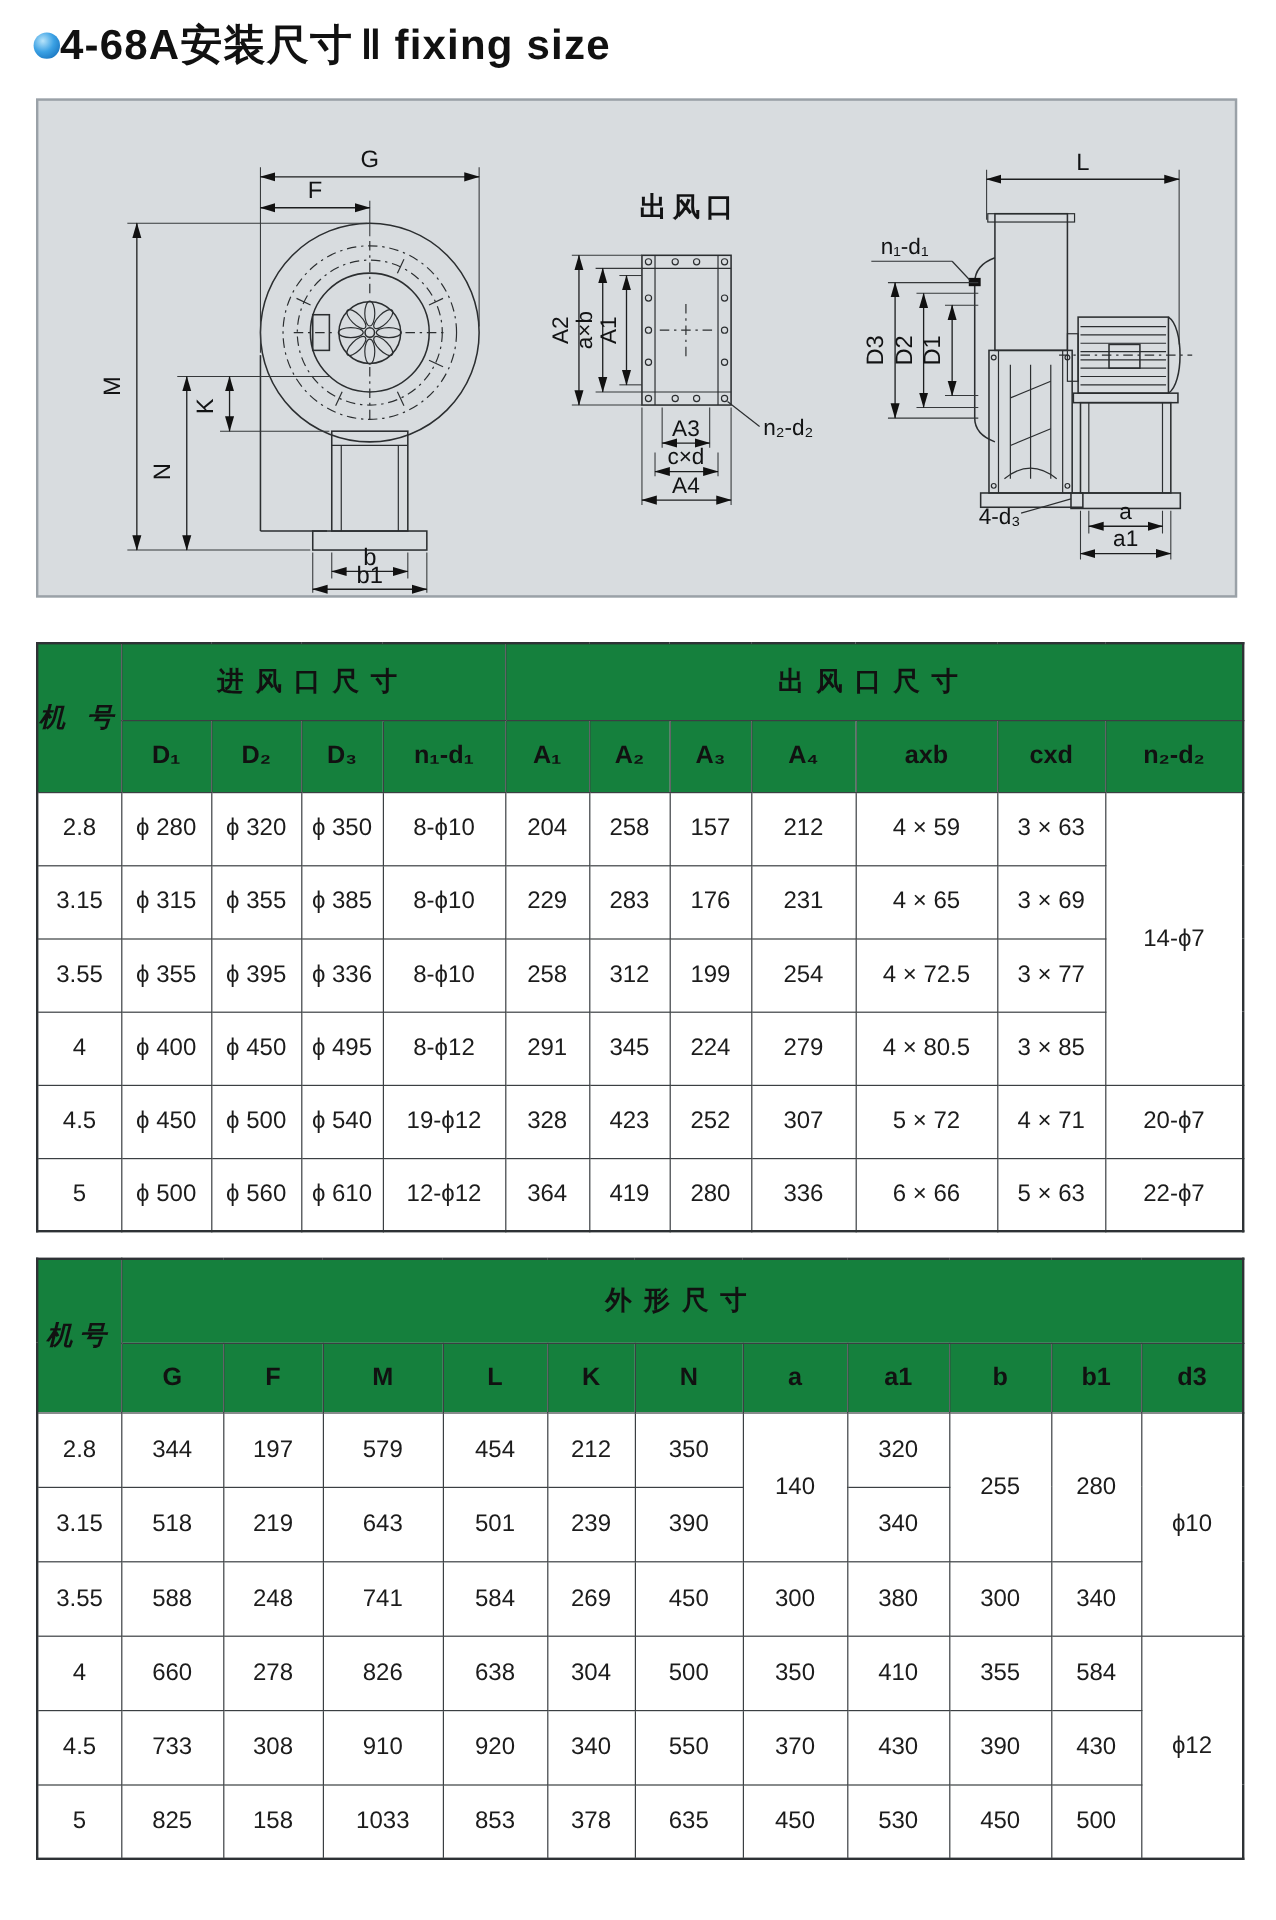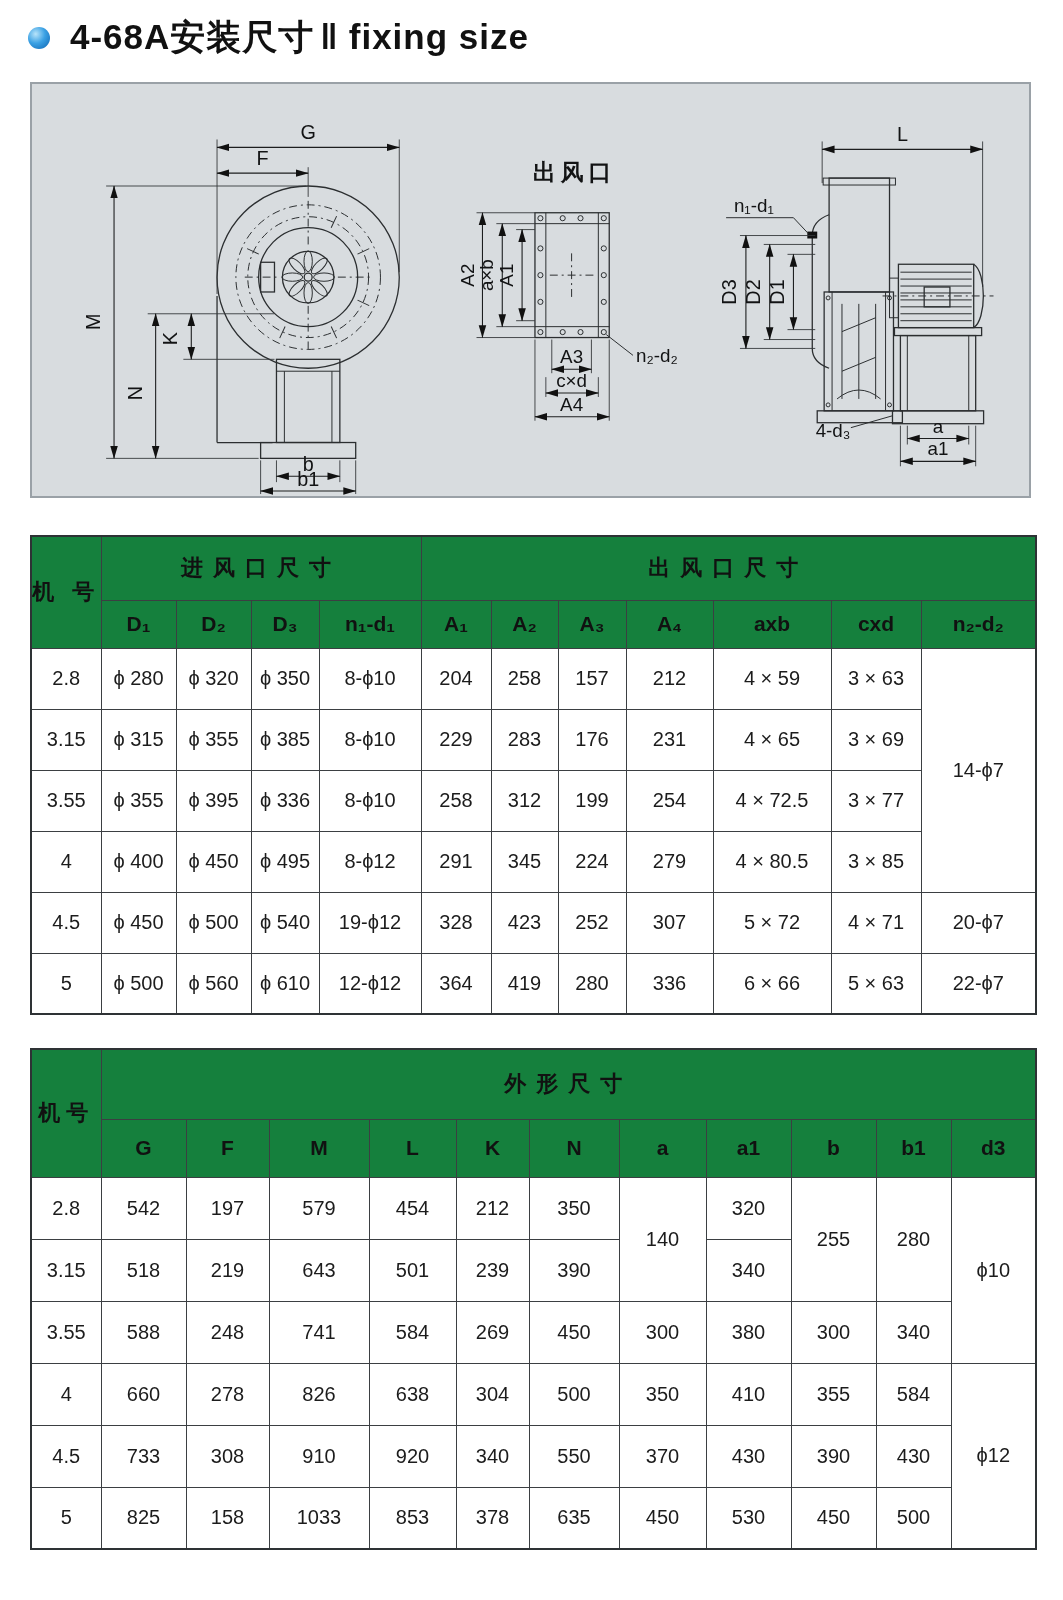--- a/index.html
+++ b/index.html
@@ -1,40 +1,40 @@
 <!DOCTYPE html>
 <html><head>
 <meta charset="utf-8">
 <style>
   html,body{margin:0;padding:0;background:#fff;}
   body{width:1063px;height:1600px;position:relative;font-family:"Liberation Sans","DejaVu Sans",sans-serif;color:#111;}
-  .title-row{position:absolute;top:14px;left:28px;display:flex;align-items:center;gap:20px;}
+  .title-row{position:absolute;top:14px;left:28px;display:flex;align-items:center;gap:0;}
   .bullet{width:22px;height:22px;border-radius:50%;background:radial-gradient(circle at 35% 32%,#b8e4fa 0%,#3ba1e4 45%,#0b62b0 100%);flex:0 0 auto;}
   .page-title{font-size:35px;font-weight:bold;letter-spacing:1px;white-space:nowrap;}
   .page-title .sep{margin:0 10px 0 6px;font-weight:bold;}
   .panel{position:absolute;top:82px;left:30px;width:1001px;height:416px;background:#d8dcdf;border:2px solid #9aa1a7;box-sizing:border-box;}
   .panel svg{display:block;width:100%;height:100%;}
 
   svg .ln{stroke:#2b2e30;stroke-width:1.3;fill:none;}
   svg .th{stroke:#2b2e30;stroke-width:1;fill:none;}
   svg .dsh{stroke:#2b2e30;stroke-width:1;fill:none;stroke-dasharray:8 4 2 4;}
   svg .dim{stroke:#1c1e1f;stroke-width:1.1;fill:none;}
   svg .ext{stroke:#35383a;stroke-width:0.9;fill:none;}
   svg text{fill:#121314;font-size:20px;}
   svg .cn{font-size:23px;font-weight:bold;letter-spacing:5px;}
   svg .sm{font-size:19px;}
 
   table{border-collapse:collapse;table-layout:fixed;width:1005px;background:#fff;border:2px solid #2e3235;}
   th,td{border:1px solid #3b3f42;text-align:center;vertical-align:middle;padding:0;overflow:hidden;}
   thead th{background:#15803d;font-weight:bold;font-size:21px;}
   th.group{font-size:22px;letter-spacing:10px;}
-  th.corner{font-size:22px;letter-spacing:6px;}
+  th.corner{font-size:22px;letter-spacing:6px;font-style:italic;}
   td{font-size:20px;color:#1c1c1c;}
   .t1{position:absolute;top:535px;left:30px;}
-  .t1 tr.g1{height:64px;} .t1 tr.g2{height:48px;} .t1 tbody tr{height:61px;}
+  .t1 tr.g1{height:64px;} .t1 tr.g2{height:60px;} .t1 tbody tr{height:61px;}
   .t2{position:absolute;top:1048px;left:30px;}
   .t2 tr.g1{height:70px;} .t2 tr.g2{height:58px;} .t2 tbody tr{height:62px;}
 </style>
 </head>
 <body>
 
 <div class="title-row">
   <span class="bullet"></span>
   <span class="page-title"><span>4-68A安装尺寸</span><span class="sep">‖</span><span>fixing size</span></span>
 </div>
@@ -387,21 +387,21 @@
       <th>a</th>
       <th>a1</th>
       <th>b</th>
       <th>b1</th>
       <th>d3</th>
     </tr>
   </thead>
   <tbody>
     <tr>
       <td>2.8</td>
-      <td>542</td>
+      <td>344</td>
       <td>197</td>
       <td>579</td>
       <td>454</td>
       <td>212</td>
       <td>350</td>
       <td rowspan="2">140</td>
       <td>320</td>
       <td rowspan="2">255</td>
       <td rowspan="2">280</td>
       <td rowspan="3">ϕ10</td>

